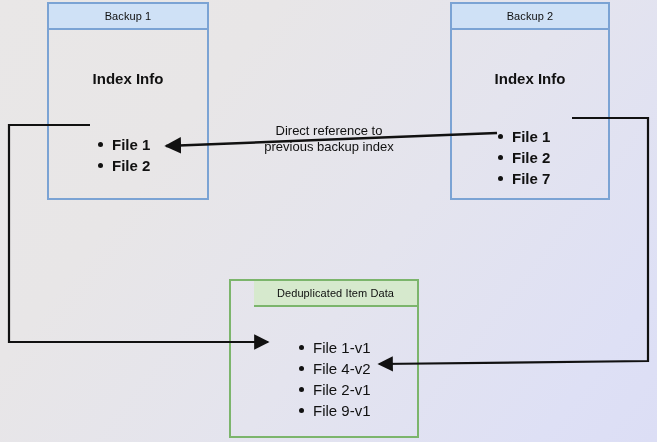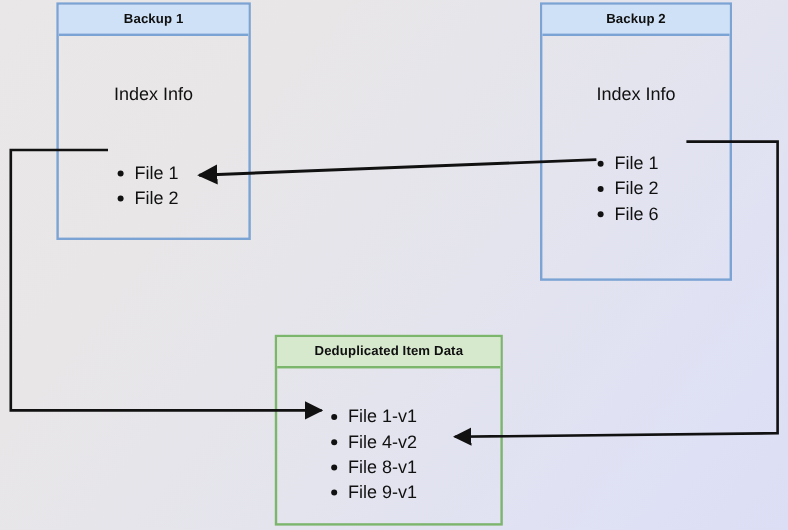--- a/index.html
+++ b/index.html
@@ -23,21 +23,21 @@
   .box {
     position: absolute;
     box-sizing: border-box;
     display: flex;
     flex-direction: column;
   }
   .box-header {
     box-sizing: border-box;
     width: 100%;
     text-align: center;
-    font-weight: bold;
+    font-weight: normal;
     font-size: 11px;
     line-height: 12px;
     padding: 6px 2px 6px 2px;
     color: #0f0f0f;
     letter-spacing: 0.1px;
   }
   .box-body {
     box-sizing: border-box;
     flex: 1 1 auto;
     width: 100%;
@@ -47,20 +47,21 @@
   .box.blue {
     border: 2px solid #7ba3d4;
     background: transparent;
   }
   .box.blue .box-header {
     background: #cfe1f6;
     border-bottom: 2px solid #7ba3d4;
   }
   .box.blue .box-body {
     background: transparent;
+    font-weight: bold;
   }
   
   .box.green {
     border: 2px solid #7cb56c;
     background: transparent;
   }
   .box.green .box-header {
     background: #d6e9cd;
     border-bottom: 2px solid #7cb56c;
   }
@@ -123,44 +124,46 @@
     <div class="box-header">Backup 1</div>
     <div class="box-body">
       <div class="index-label" style="top:40px; left:0;">Index Info</div>
       <ul class="file-list" style="left:47px; top:104px;">
         <li>File 1</li>
         <li>File 2</li>
       </ul>
     </div>
   </div>
 
-  <div class="box blue" style="left:450px; top:2px; width:160px; height:232px;">
+  <div class="box blue" style="left:450px; top:2px; width:160px; height:198px;">
     <div class="box-header">Backup 2</div>
     <div class="box-body">
       <div class="index-label" style="top:40px; left:0;">Index Info</div>
       <ul class="file-list" style="left:44px; top:96px;">
         <li>File 1</li>
         <li>File 2</li>
-        <li>File 6</li>
+        <li>File 7</li>
       </ul>
     </div>
   </div>
 
-  <div class="box green" style="left:229px; top:279px; width:190px; height:159px;">
+  <div class="box green" style="left:229px; top:279px; width:190px; height:159px;padding-left:23px;">
     <div class="box-header">Deduplicated Item Data</div>
     <div class="box-body">
       <ul class="file-list" style="left:43px; top:30px;text-align:center;">
         <li>File 1-v1</li>
         <li>File 4-v2</li>
-        <li>File 8-v1</li>
+        <li>File 2-v1</li>
         <li>File 9-v1</li>
       </ul>
     </div>
   </div>
 
+  <div class="annotation" style="left:243px; top:123px; width:172px;">Direct reference to
+previous backup index</div>
 
   <svg class="overlay" viewBox="0 0 657 442" xmlns="http://www.w3.org/2000/svg">
     <defs>
       <marker id="arrow" viewBox="0 0 10 10" refX="9" refY="5" markerWidth="7" markerHeight="7" orient="auto-start-reverse">
         <path d="M 0 0 L 10 5 L 0 10 z" fill="#111111"></path>
       </marker>
     </defs>
 
     <path d="M 90 125 L 9 125 L 9 342 L 268 342" fill="none" stroke="#111111" stroke-width="2.2" marker-end="url(#arrow)"></path>
 

